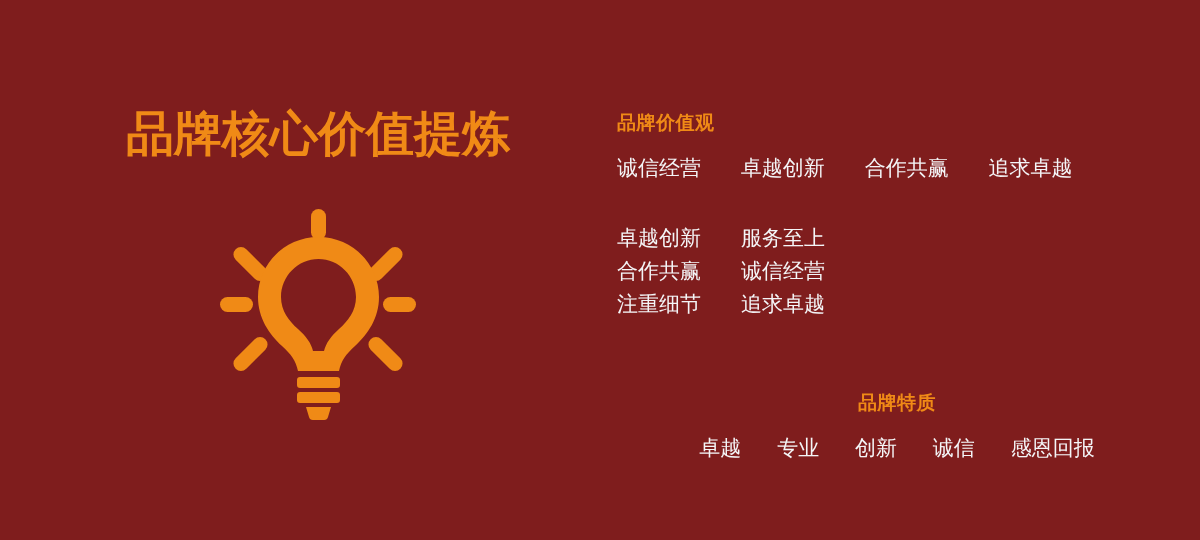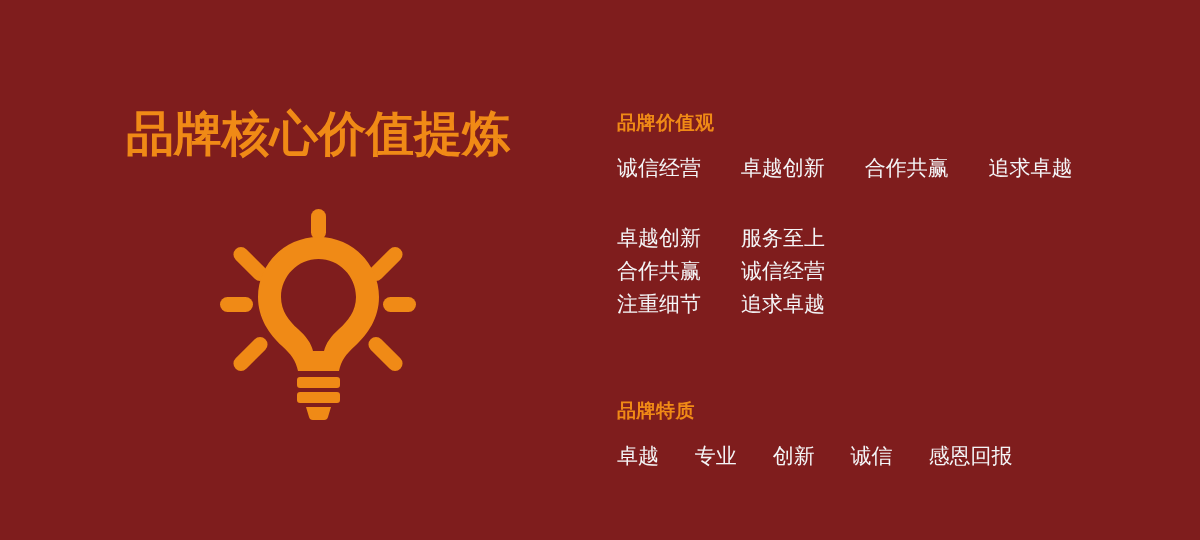--- a/index.html
+++ b/index.html
@@ -64,21 +64,21 @@
     width: 560px;
     height: 536px;
   }
   .section {
     position: absolute;
     left: 0;
     width: 560px;
   }
   .section-1 { top: 110px; }
   .section-2 { top: 221px; }
-  .section-3 { top: 398px; }
+  .section-3 { top: 390px; text-align: center; }
 
   .section-header {
     font-size: 19px;
     font-weight: bold;
     line-height: 26px;
     color: #F08A16;
     letter-spacing: 0.5px;
     white-space: nowrap;
     margin: 0 0 17px 0;
   }

